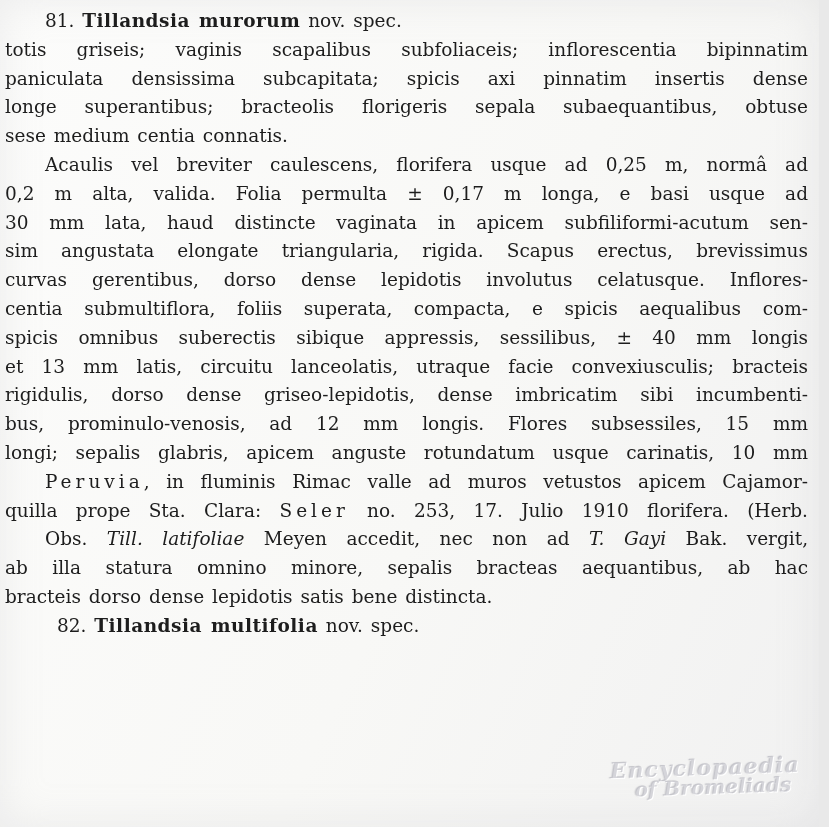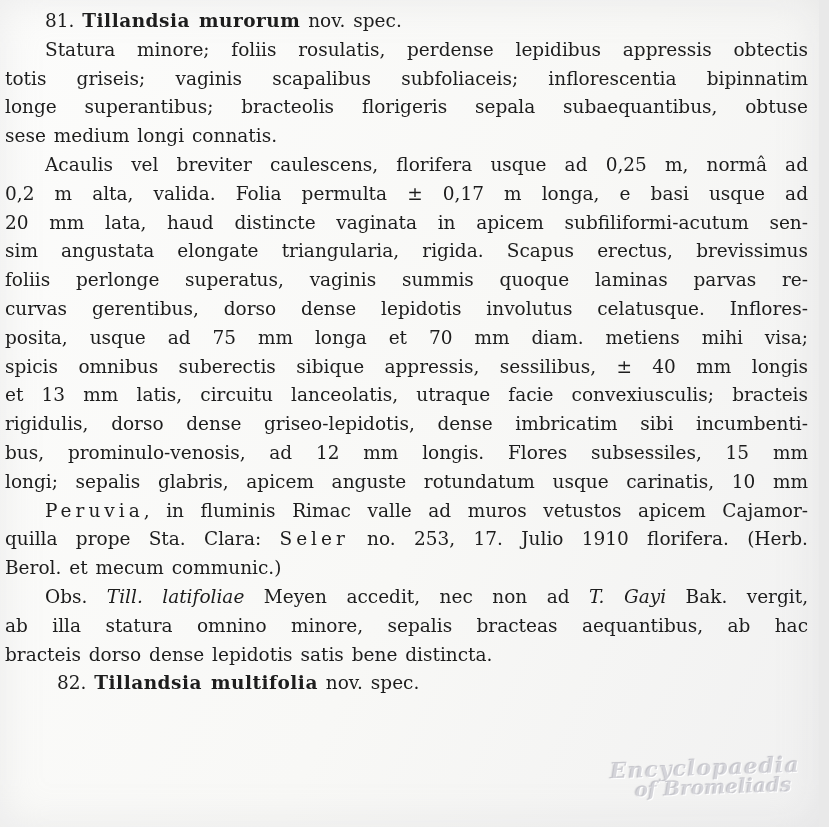--- a/index.html
+++ b/index.html
@@ -42,39 +42,37 @@
   }
   .wm-line1 { font-size:22px; letter-spacing:1px; }
   .wm-line2 { font-size:20px; margin-left:24px; margin-top:-5px; }
 </style>
 </head>
 <body>
 
 <div class="page">
   <div id="doc">
       <div class="line indent noju"><span>81. </span><span class="b">Tillandsia murorum</span><span> nov. spec.</span></div>
-      <div class="line indent"><span>Statura minore; foliis rosulatis, perdense lepidibus appressis obtectis</span></div>
       <div class="line"><span>totis griseis; vaginis scapalibus subfoliaceis; inflorescentia bipinnatim</span></div>
+      <div class="line"><span>paniculata densissima subcapitata; spicis axi pinnatim insertis dense</span></div>
       <div class="line"><span>longe superantibus; bracteolis florigeris sepala subaequantibus, obtuse</span></div>
-      <div class="line noju"><span>sese medium longi connatis.</span></div>
+      <div class="line noju"><span>sese medium centia connatis.</span></div>
       <div class="line indent"><span>Acaulis vel breviter caulescens, florifera usque ad 0,25 m, normâ ad</span></div>
       <div class="line"><span>0,2 m alta, valida.  Folia permulta ± 0,17 m longa, e basi usque ad</span></div>
-      <div class="line"><span>20 mm lata, haud distincte vaginata in apicem subfiliformi-acutum sen-</span></div>
+      <div class="line"><span>30 mm lata, haud distincte vaginata in apicem subfiliformi-acutum sen-</span></div>
       <div class="line"><span>sim angustata elongate triangularia, rigida.  Scapus erectus, brevissimus</span></div>
-      <div class="line"><span>foliis perlonge superatus, vaginis summis quoque laminas parvas re-</span></div>
       <div class="line"><span>curvas gerentibus, dorso dense lepidotis involutus celatusque.  Inflores-</span></div>
-      <div class="line"><span>posita, usque ad 75 mm longa et 70 mm diam. metiens mihi visa;</span></div>
+      <div class="line"><span>centia submultiflora, foliis superata, compacta, e spicis aequalibus com-</span></div>
       <div class="line"><span>spicis omnibus suberectis sibique appressis, sessilibus, ± 40 mm longis</span></div>
       <div class="line"><span>et 13 mm latis, circuitu lanceolatis, utraque facie convexiusculis; bracteis</span></div>
       <div class="line"><span>rigidulis, dorso dense griseo-lepidotis, dense imbricatim sibi incumbenti-</span></div>
       <div class="line"><span>bus, prominulo-venosis, ad 12 mm longis.  Flores subsessiles, 15 mm</span></div>
       <div class="line"><span>longi; sepalis glabris, apicem anguste rotundatum usque carinatis, 10 mm</span></div>
       <div class="line indent"><span class="sp">Peruvia</span><span>, in fluminis Rimac valle ad muros vetustos apicem Cajamor-</span></div>
       <div class="line"><span>quilla prope Sta. Clara: </span><span class="sp">Seler</span><span> no. 253, 17. Julio 1910 florifera.  (Herb.</span></div>
-      <div class="line noju"><span>Berol. et mecum communic.)</span></div>
       <div class="line indent"><span>Obs. </span><span class="i">Till. latifoliae</span><span> Meyen accedit, nec non ad </span><span class="i">T. Gayi</span><span> Bak. vergit,</span></div>
       <div class="line"><span>ab illa statura omnino minore, sepalis bracteas aequantibus, ab hac</span></div>
       <div class="line noju"><span>bracteis dorso dense lepidotis satis bene distincta.</span></div>
       <div class="line bigind noju"><span>82. </span><span class="b">Tillandsia multifolia</span><span> nov. spec.</span></div>
     </div>
   <div class="watermark">
     <div class="wm-line1">Encyclopaedia</div>
     <div class="wm-line2">of Bromeliads</div>
   </div>
 </div>

